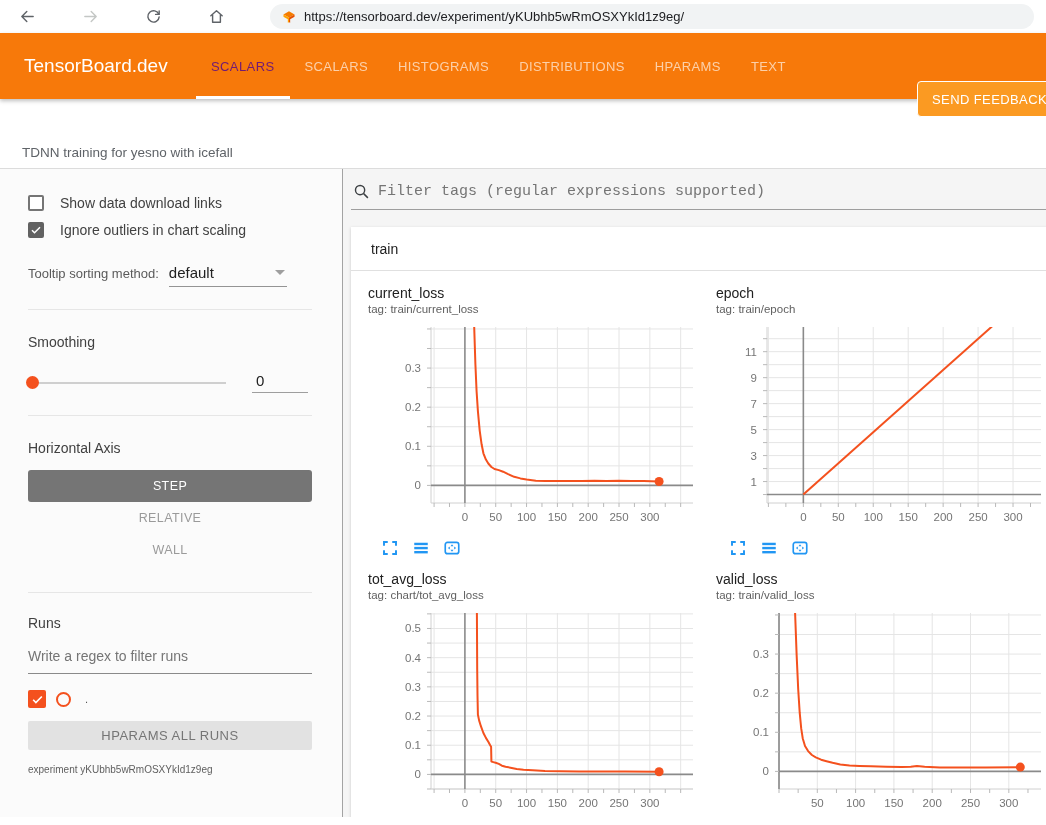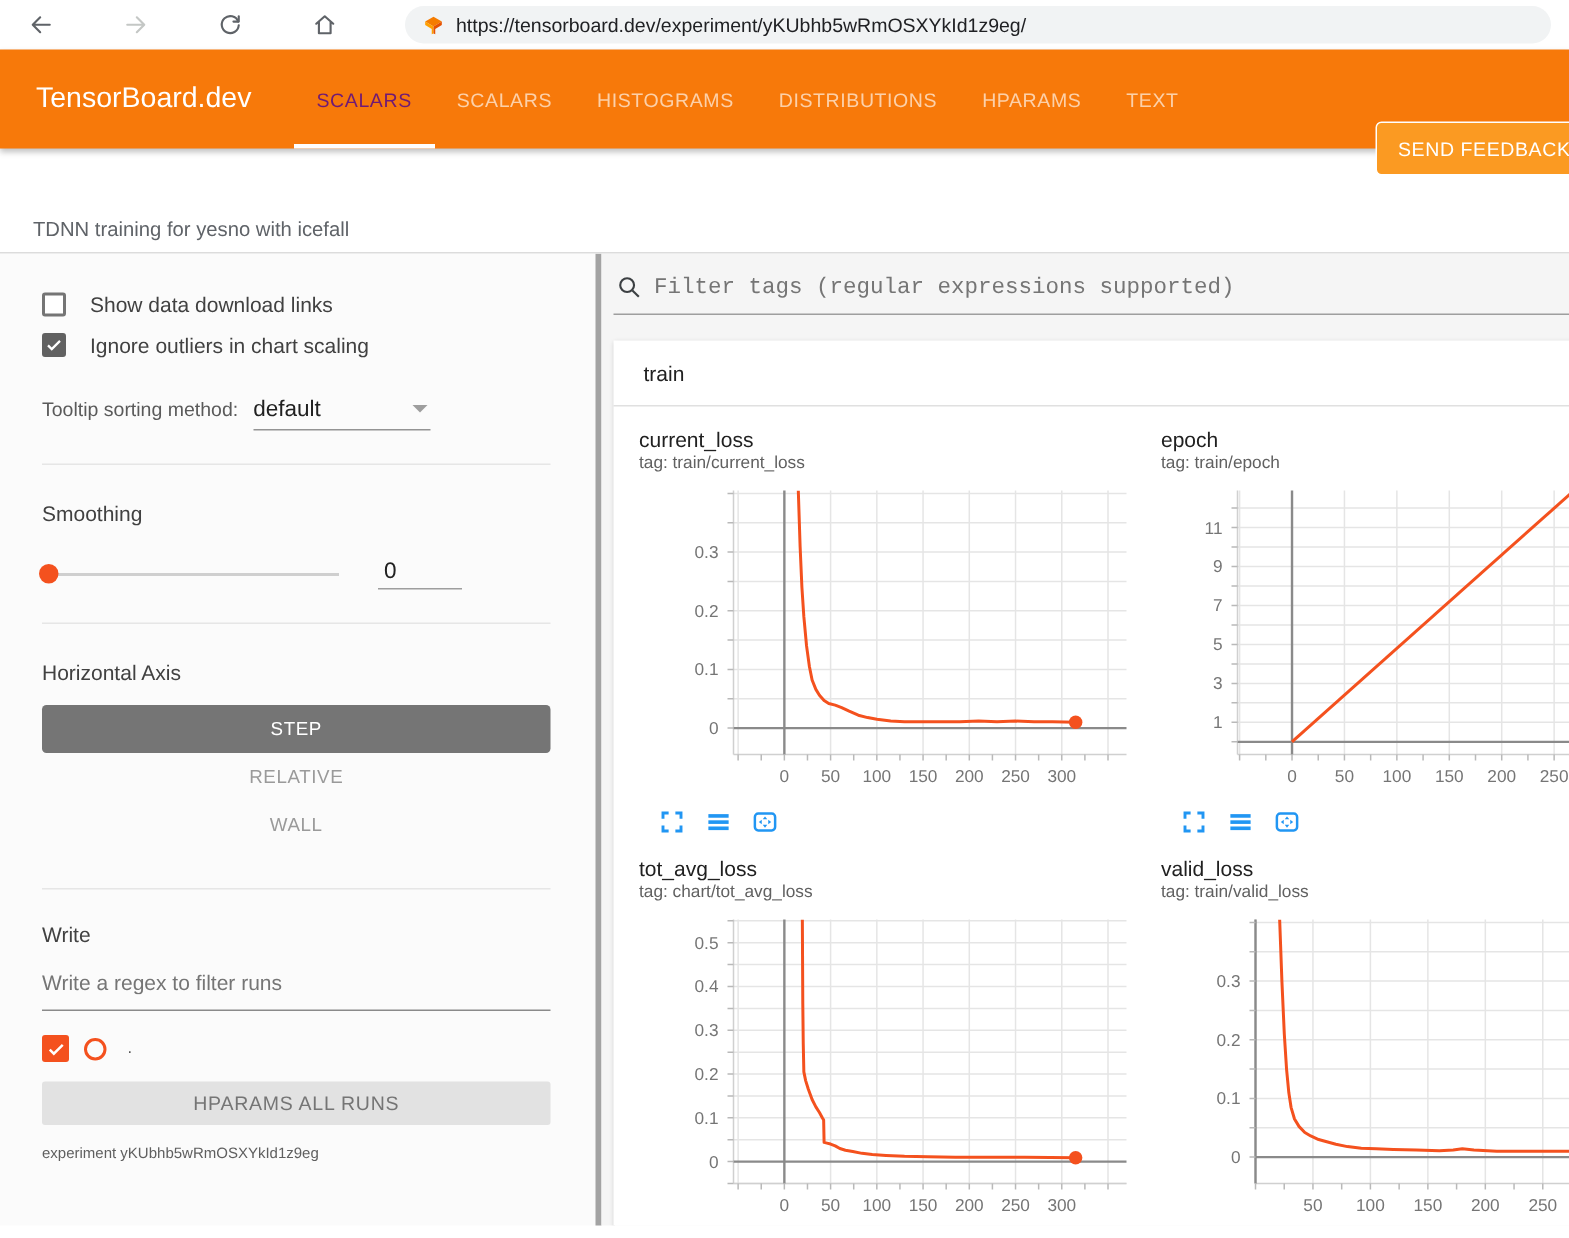--- a/index.html
+++ b/index.html
@@ -28,21 +28,21 @@
   .feedback-btn{ position:absolute; left:917px; top:48px; width:170px; height:36px;
     background:var(--feedback-orange,#fb9a22); border:1px solid #fff; border-radius:4px;
     color:#fff; font-size:13px; font-weight:500; letter-spacing:.4px; text-align:left; padding-left:14px;}
 
   
   .subheader{ position:relative; height:70px; background:#fff; border-bottom:1px solid #dcdcdc; }
   .exp-title{ position:absolute; left:22px; top:46px; font-size:13.5px; color:#5f6368; }
 
   
   .content{ display:flex; height:648px; }
-  .sidebar{ width:401px; flex:none; background:#fbfbfb; border-right:4px solid #a3a3a3;
+  .sidebar{ width:343px; flex:none; background:#fbfbfb; border-right:1px solid #a3a3a3;
     padding:26px 30px 0 28px; color:#3c3c3c; }
   .sb-section{ border-bottom:1px solid #e6e6e6; padding-bottom:22px; }
   .sb-section:last-child{ border-bottom:none; }
   .cb-row{ display:flex; align-items:center; margin-bottom:11px; }
   .cb{ width:16px; height:16px; border:2px solid #757575; border-radius:2px; background:#fff;
     margin-right:16px; flex:none; display:flex; align-items:center; justify-content:center;}
   .cb.checked{ background:#616161; border-color:#616161; }
   .cb svg{ width:12px; height:12px; stroke:#fff; stroke-width:3; fill:none; }
   .cb-label{ font-size:14px; color:#414141; }
   .tooltip-row{ display:flex; align-items:baseline; margin-top:26px; }
@@ -186,21 +186,21 @@
     <div class="sb-section">
       <div class="sec-label">Horizontal Axis</div>
       <div class="axis-btns">
           <button class="axis-btn active">STEP</button>
           <button class="axis-btn">RELATIVE</button>
           <button class="axis-btn">WALL</button>
         </div>
     </div>
 
     <div class="sb-section">
-      <div class="runs-label">Write</div>
+      <div class="runs-label">Runs</div>
       <div class="regex-field">
         <input placeholder="Write a regex to filter runs" style="">
       </div>
       <div class="run-row">
         <div class="run-cb">
           <svg viewBox="0 0 24 24">
               <path d="M4 12.5l5 5L20 6.5"></path>
             </svg>
         </div>
         <div class="run-swatch"></div>

